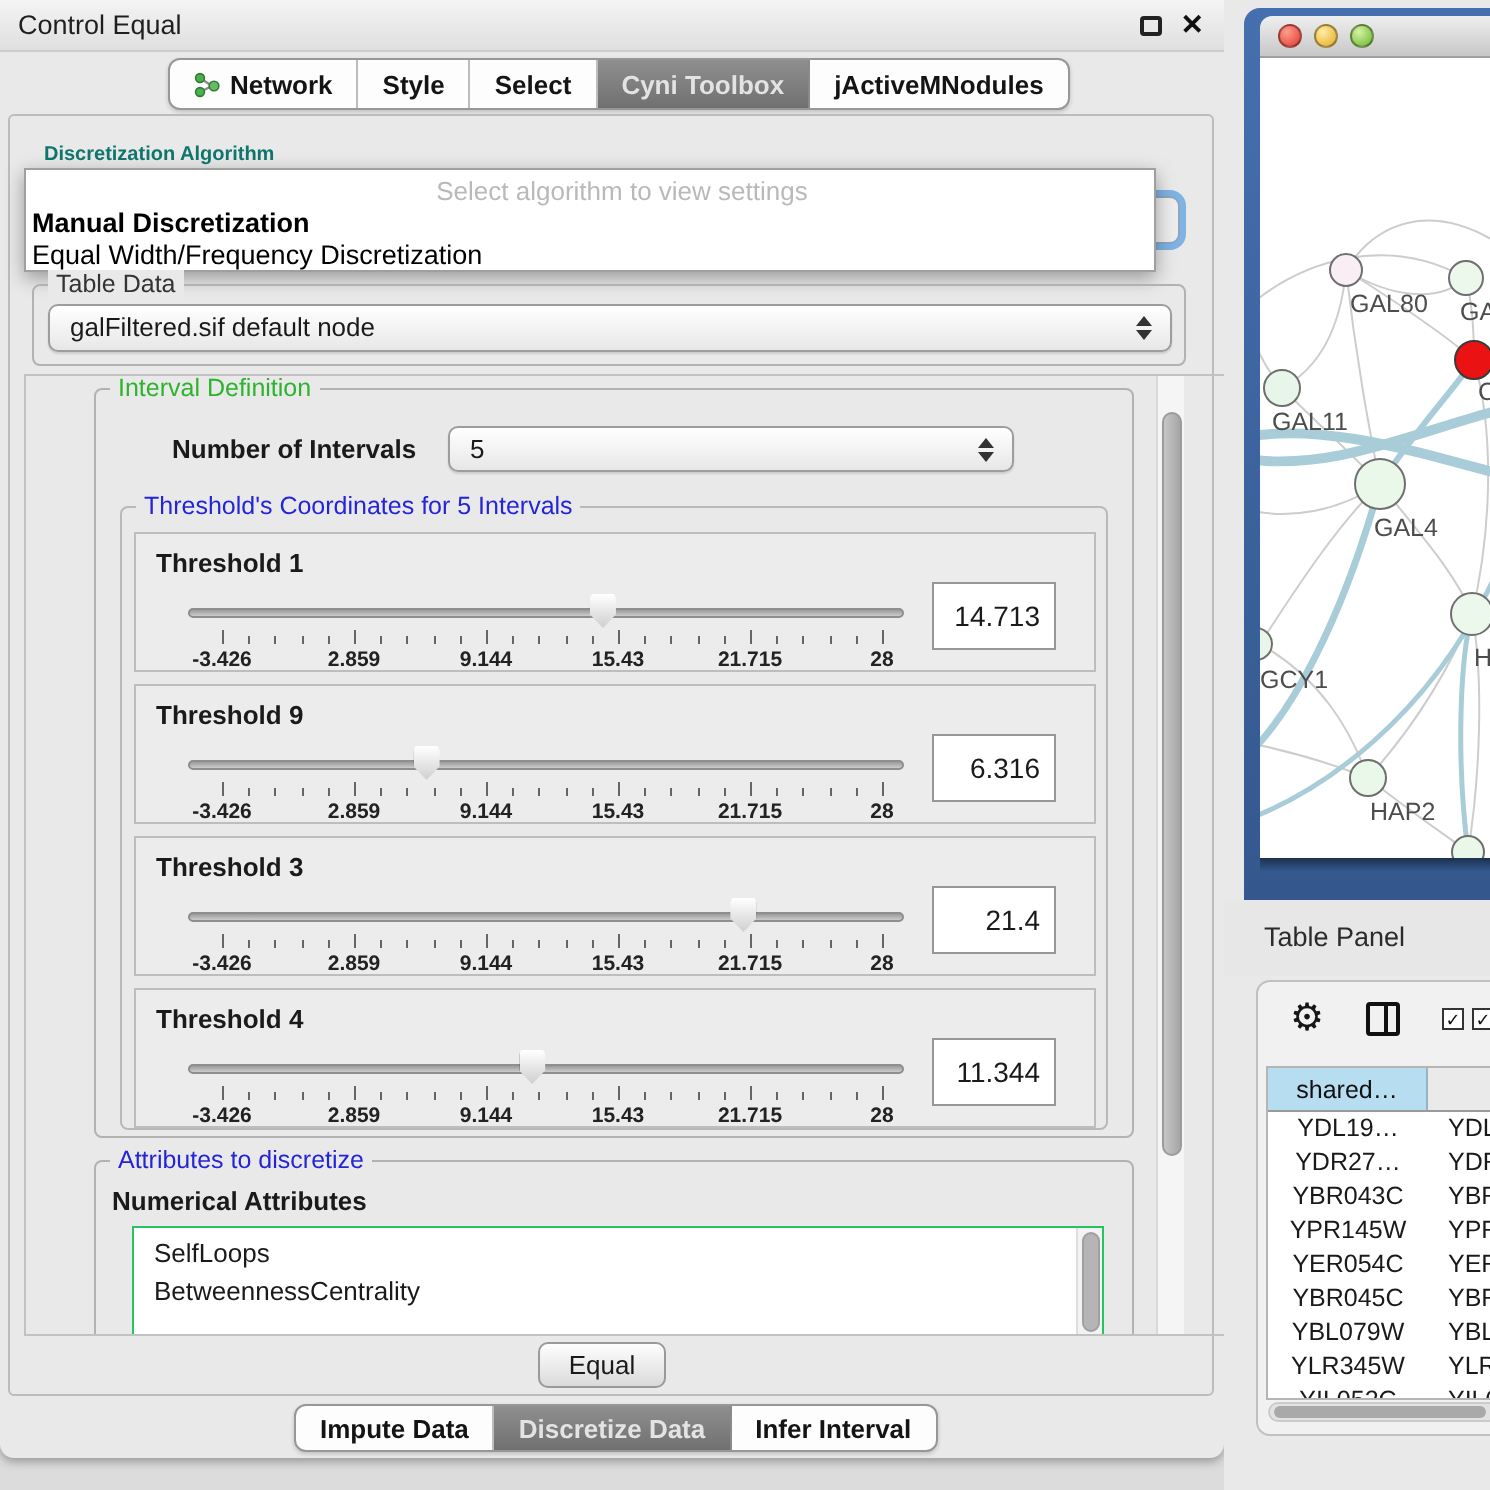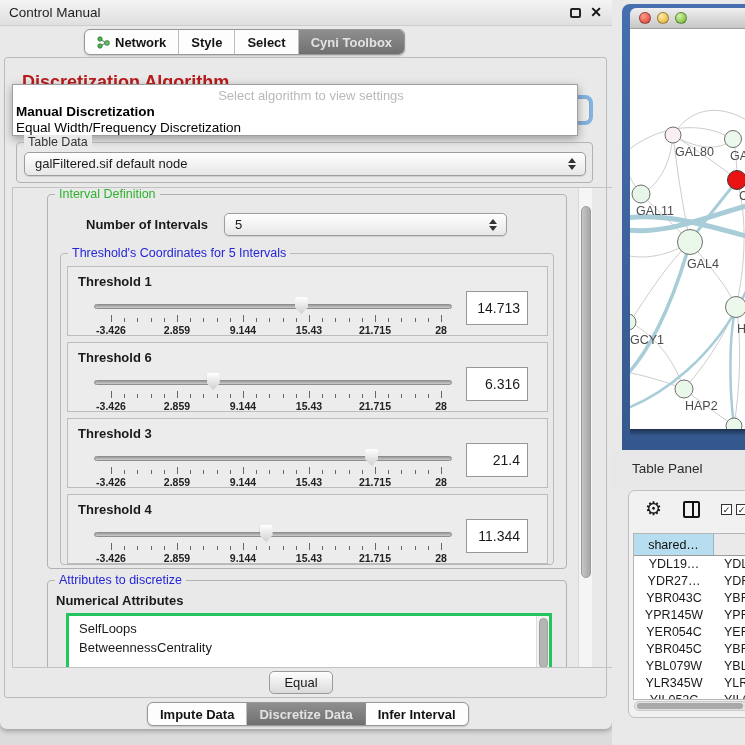--- a/index.html
+++ b/index.html
@@ -40,21 +40,21 @@
   .combo { position:absolute; border:1px solid #9d9d9d; border-radius:5px;
         background:linear-gradient(#ffffff,#e7e7e7); font-size:13px; line-height:22px;
         padding-left:10px; box-shadow:0 1px 1px rgba(0,0,0,.12); }
   .spinner { position:absolute; right:9px; top:50%; transform:translateY(-50%);
         width:8px; height:12px; }
   .spinner:before, .spinner:after { content:""; position:absolute; left:0;
         border-left:4px solid transparent; border-right:4px solid transparent; }
   .spinner:before { top:0; border-bottom:5px solid #333; }
   .spinner:after  { bottom:0; border-top:5px solid #333; }
 
-  .disc-label { position:absolute; left:22px; top:72px; font-size:18px; font-weight:bold; color:#b91c1c; }
+  .disc-label { position:absolute; left:22px; top:72px; font-size:10px; font-weight:bold; color:#0f766e; }
   .disc-combo-behind { position:absolute; left:20px; top:98px; width:570px; height:24px;
         border-radius:5px; background:#ededed; border:1px solid #8fa6c0;
         box-shadow:0 0 0 3px #7eb3e3; }
 
   .algo-popup { position:absolute; left:12px; top:84px; width:566px; height:52px; background:#fff;
         border:1px solid #9f9f9f; box-shadow:0 3px 9px rgba(0,0,0,.35); }
   .popup-placeholder { position:absolute; left:0; top:3px; width:100%; text-align:center;
         color:#b9b9b9; font-size:13px;padding-left:32px; }
   .popup-item { position:absolute; left:3px; font-size:13.5px; color:#000; white-space:nowrap; }
   .popup-item.b { font-weight:bold; }
@@ -81,21 +81,21 @@
   .tick { position:absolute; width:1px; background:#666; top:3px; height:4px; }
   .tick.major { top:0; height:7px; }
   .tick-labels { position:absolute; left:0; top:29px; width:358px; height:12px; }
   .tick-labels span { position:absolute; transform:translateX(-50%); font-size:10.5px;
         font-weight:bold; color:#222; white-space:nowrap; }
   .thr-value { position:absolute; left:398px; top:24px; width:62px; height:34px; background:#fff;
         border:1px solid #979797; font-size:14px; line-height:32px; text-align:right; padding-right:7px; }
 
   .attr-subtitle { position:absolute; left:8px; top:12px; font-size:13px; font-weight:bold; }
   .attr-list { position:absolute; left:18px; top:32px; width:486px; height:70px; background:#fff;
-        border:3px solid #22c55e; overflow:hidden; }
+        border:1px solid #22c55e; overflow:hidden; }
   .attr-item { padding-left:10px; font-size:13px; line-height:19px; }
   .attr-list .list-vscroll { position:absolute; right:0; top:0; width:13px; height:100%;
         background:#f3f3f3; border-left:1px solid #dedede; }
   .list-vscroll .thumb-v2 { position:absolute; left:2px; top:2px; width:9px; height:50px;
         background:#b5b5b5; border:1px solid #a0a0a0; border-radius:5px; }
 
   .apply-btn { position:absolute; left:269px; top:671px; width:64px; height:23px; border-radius:5px;
         background:linear-gradient(#fefefe,#dadada); border:1px solid #9a9a9a;
         font-size:13px; text-align:center; line-height:21px; }
 
@@ -137,21 +137,21 @@
         background:#e2e2e2; border:1px solid #cbcbcb; }
   .tp-hscroll .thumb-h { position:absolute; left:2px; top:1px; width:106px; height:6px;
         background:#a9a9a9; border-radius:4px; }
 </style>
 </head>
 <body>
 
 <div class="cp">
 
   <div class="cp-titlebar">
-    <span class="cp-title">Control Manual</span>
+    <span class="cp-title">Control Equal</span>
     <span class="float-btn"></span>
     <span class="close-btn">✕</span>
   </div>
 
   <div class="seg top-tabs">
     <div class="tab">
       <svg width="13" height="13" viewBox="0 0 13 13">
         <line x1="3" y1="3" x2="9" y2="7" stroke="#8a8a8a" stroke-width="1.2"></line>
         <line x1="3" y1="10" x2="9" y2="7" stroke="#8a8a8a" stroke-width="1.2"></line>
         <circle cx="3" cy="3" r="2.2" fill="#4caf50" stroke="#2e7d32" stroke-width="0.8"></circle>
@@ -161,20 +161,23 @@
       <span>Network</span>
     </div>
     <div class="tab">
       <span>Style</span>
     </div>
     <div class="tab">
       <span>Select</span>
     </div>
     <div class="tab selected">
       <span>Cyni Toolbox</span>
+    </div>
+    <div class="tab">
+      <span>jActiveMNodules</span>
     </div>
   </div>
 
   <div class="content-frame"></div>
 
   <div class="disc-label">Discretization Algorithm</div>
   <div class="disc-combo-behind"></div>
 
   <div class="algo-popup">
     <div class="popup-placeholder">Select algorithm to view settings</div>
@@ -243,21 +246,21 @@
                 <span style="left: 149px;">9.144</span>
                 <span style="left: 215px;">15.43</span>
                 <span style="left: 281px;">21.715</span>
                 <span style="left: 347px;">28</span>
               </div>
           </div>
           <div class="thr-value">14.713</div>
         </div>
 
         <div class="thr-panel" style="top:88px">
-          <div class="thr-label">Threshold 6</div>
+          <div class="thr-label">Threshold 9</div>
           <div class="slider">
             <div class="track"></div>
             <div class="thumb" style="left: 112.799px;"></div>
             <div class="ticks">
                 <div class="tick major" style="left: 17px;"></div>
                 <div class="tick" style="left: 30.2px;"></div>
                 <div class="tick" style="left: 43.4px;"></div>
                 <div class="tick" style="left: 56.6px;"></div>
                 <div class="tick" style="left: 69.8px;"></div>
                 <div class="tick major" style="left: 83px;"></div>

